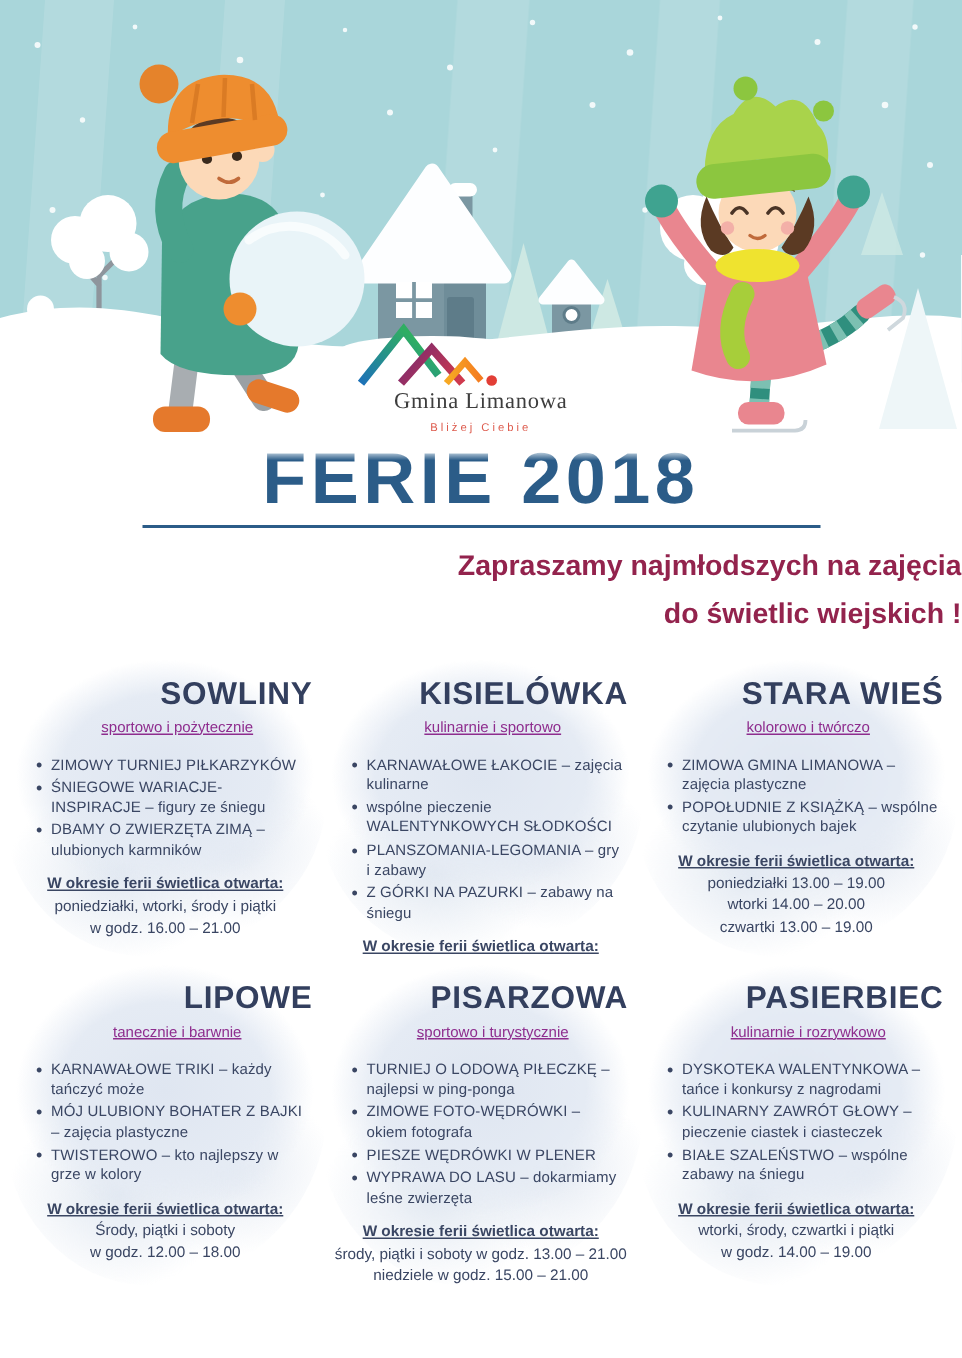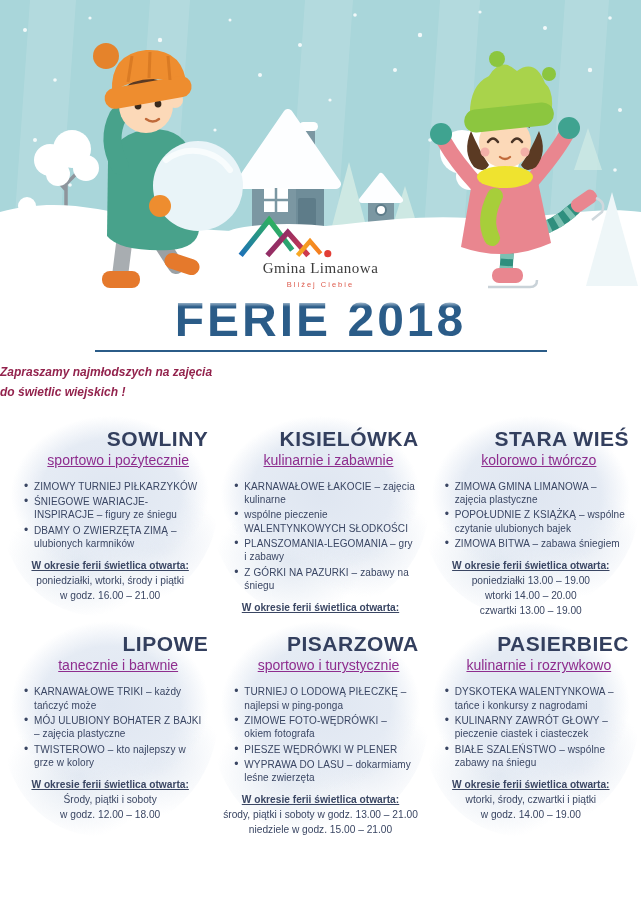--- a/index.html
+++ b/index.html
@@ -19,32 +19,32 @@
   .logo-tagline{font-size:7.5px;color:#dd5a4c;letter-spacing:2px;margin-top:3px;}
 
   
   .title-block{text-align:center;margin-top:2px;}
   .ferie-title{display:inline-block;font-size:48px;font-weight:800;letter-spacing:3px;color:var(--title-blue);
     background:linear-gradient(180deg,#ffffff 0%,#f4f9fc 11%,#dfeaf2 15%,var(--title-blue) 27%,var(--title-blue) 100%);}
   @supports (-webkit-background-clip:text){
     .ferie-title{-webkit-background-clip:text;background-clip:text;color:transparent;}
   }
   .divider{width:452px;height:2px;background:var(--title-blue);margin:3px auto 10px;}
-  .invitation{text-align:left;font-size:12px;font-weight:700;color:var(--invite-pink);line-height:1.7;font-style:italic;}
+  .invitation{text-align:right;font-size:19px;font-weight:700;color:var(--invite-pink);line-height:1.7;}
 
   
   .sections{display:grid;grid-template-columns:repeat(3,1fr);gap:4px 6px;padding:14px 8px 0;}
   .section{position:relative;min-height:188px;text-align:center;padding:10px 4px 0;z-index:0;}
   .section::before{content:"";position:absolute;inset:-4px -6px 2px -6px;z-index:-1;border-radius:48% 52% 55% 45%/50% 45% 55% 50%;
     background:
       radial-gradient(62% 52% at 50% 40%, var(--blob-lavender) 0%, #e5ebf4 52%, rgba(229,235,244,0) 74%),
       radial-gradient(48% 40% at 36% 72%, #e1e8f1 0%, rgba(225,232,241,0) 72%),
       radial-gradient(46% 38% at 70% 64%, #e3e9f2 0%, rgba(227,233,242,0) 70%);}
   .section-title{font-size:21px;font-weight:700;letter-spacing:0.5px;color:var(--section-navy);text-align:right;}
-  .section-subtitle{display:inline-block;font-size:14px;color:var(--subtitle-purple);text-decoration:underline;margin-top:1px;margin-left:16px;}
+  .section-subtitle{display:inline-block;font-size:10px;color:var(--subtitle-purple);text-decoration:underline;margin-top:1px;margin-left:16px;}
   .activity-list{list-style:none;text-align:left;margin:11px 0 0 12px;padding-right:2px;}
   .activity{position:relative;padding-left:10px;margin:2px 0;font-size:10px;line-height:1.33;color:var(--body-navy);letter-spacing:0.1px;}
   .activity::before{content:"\2022";position:absolute;left:0;top:-1px;font-size:12px;color:var(--body-navy);}
   .hours{margin-top:9px;font-size:10.2px;color:var(--body-navy);line-height:1.45;}
   .hours-heading{text-decoration:underline;font-weight:700;}
 </style>
 </head>
 <body>
 
 <div class="poster">
@@ -238,39 +238,38 @@
         <div class="hours-heading">W okresie ferii świetlica otwarta:</div>
         <div>
             <div class="hours-line">poniedziałki, wtorki, środy i piątki</div>
             <div class="hours-line">w godz. 16.00 – 21.00</div>
           </div>
       </div>
     </div>
 
     <div class="section">
       <div class="section-title">KISIELÓWKA</div>
-      <div class="section-subtitle">kulinarnie i zabawnie</div>
+      <div class="section-subtitle">kulinarnie i sportowo</div>
       <ul class="activity-list">
           <li class="activity">KARNAWAŁOWE ŁAKOCIE – zajęcia kulinarne</li>
           <li class="activity">wspólne pieczenie WALENTYNKOWYCH SŁODKOŚCI</li>
           <li class="activity">PLANSZOMANIA-LEGOMANIA – gry i zabawy</li>
           <li class="activity">Z GÓRKI NA PAZURKI – zabawy na śniegu</li>
         </ul>
       <div class="hours">
         <div class="hours-heading">W okresie ferii świetlica otwarta:</div>
       </div>
     </div>
 
     <div class="section">
       <div class="section-title">STARA WIEŚ</div>
       <div class="section-subtitle">kolorowo i twórczo</div>
       <ul class="activity-list">
           <li class="activity">ZIMOWA GMINA LIMANOWA – zajęcia plastyczne</li>
           <li class="activity">POPOŁUDNIE Z KSIĄŻKĄ – wspólne czytanie ulubionych bajek</li>
-          <li class="activity">ZIMOWA BITWA – zabawa śniegiem</li>
         </ul>
       <div class="hours">
         <div class="hours-heading">W okresie ferii świetlica otwarta:</div>
         <div>
             <div class="hours-line">poniedziałki 13.00 – 19.00</div>
             <div class="hours-line">wtorki 14.00 – 20.00</div>
             <div class="hours-line">czwartki 13.00 – 19.00</div>
           </div>
       </div>
     </div>

